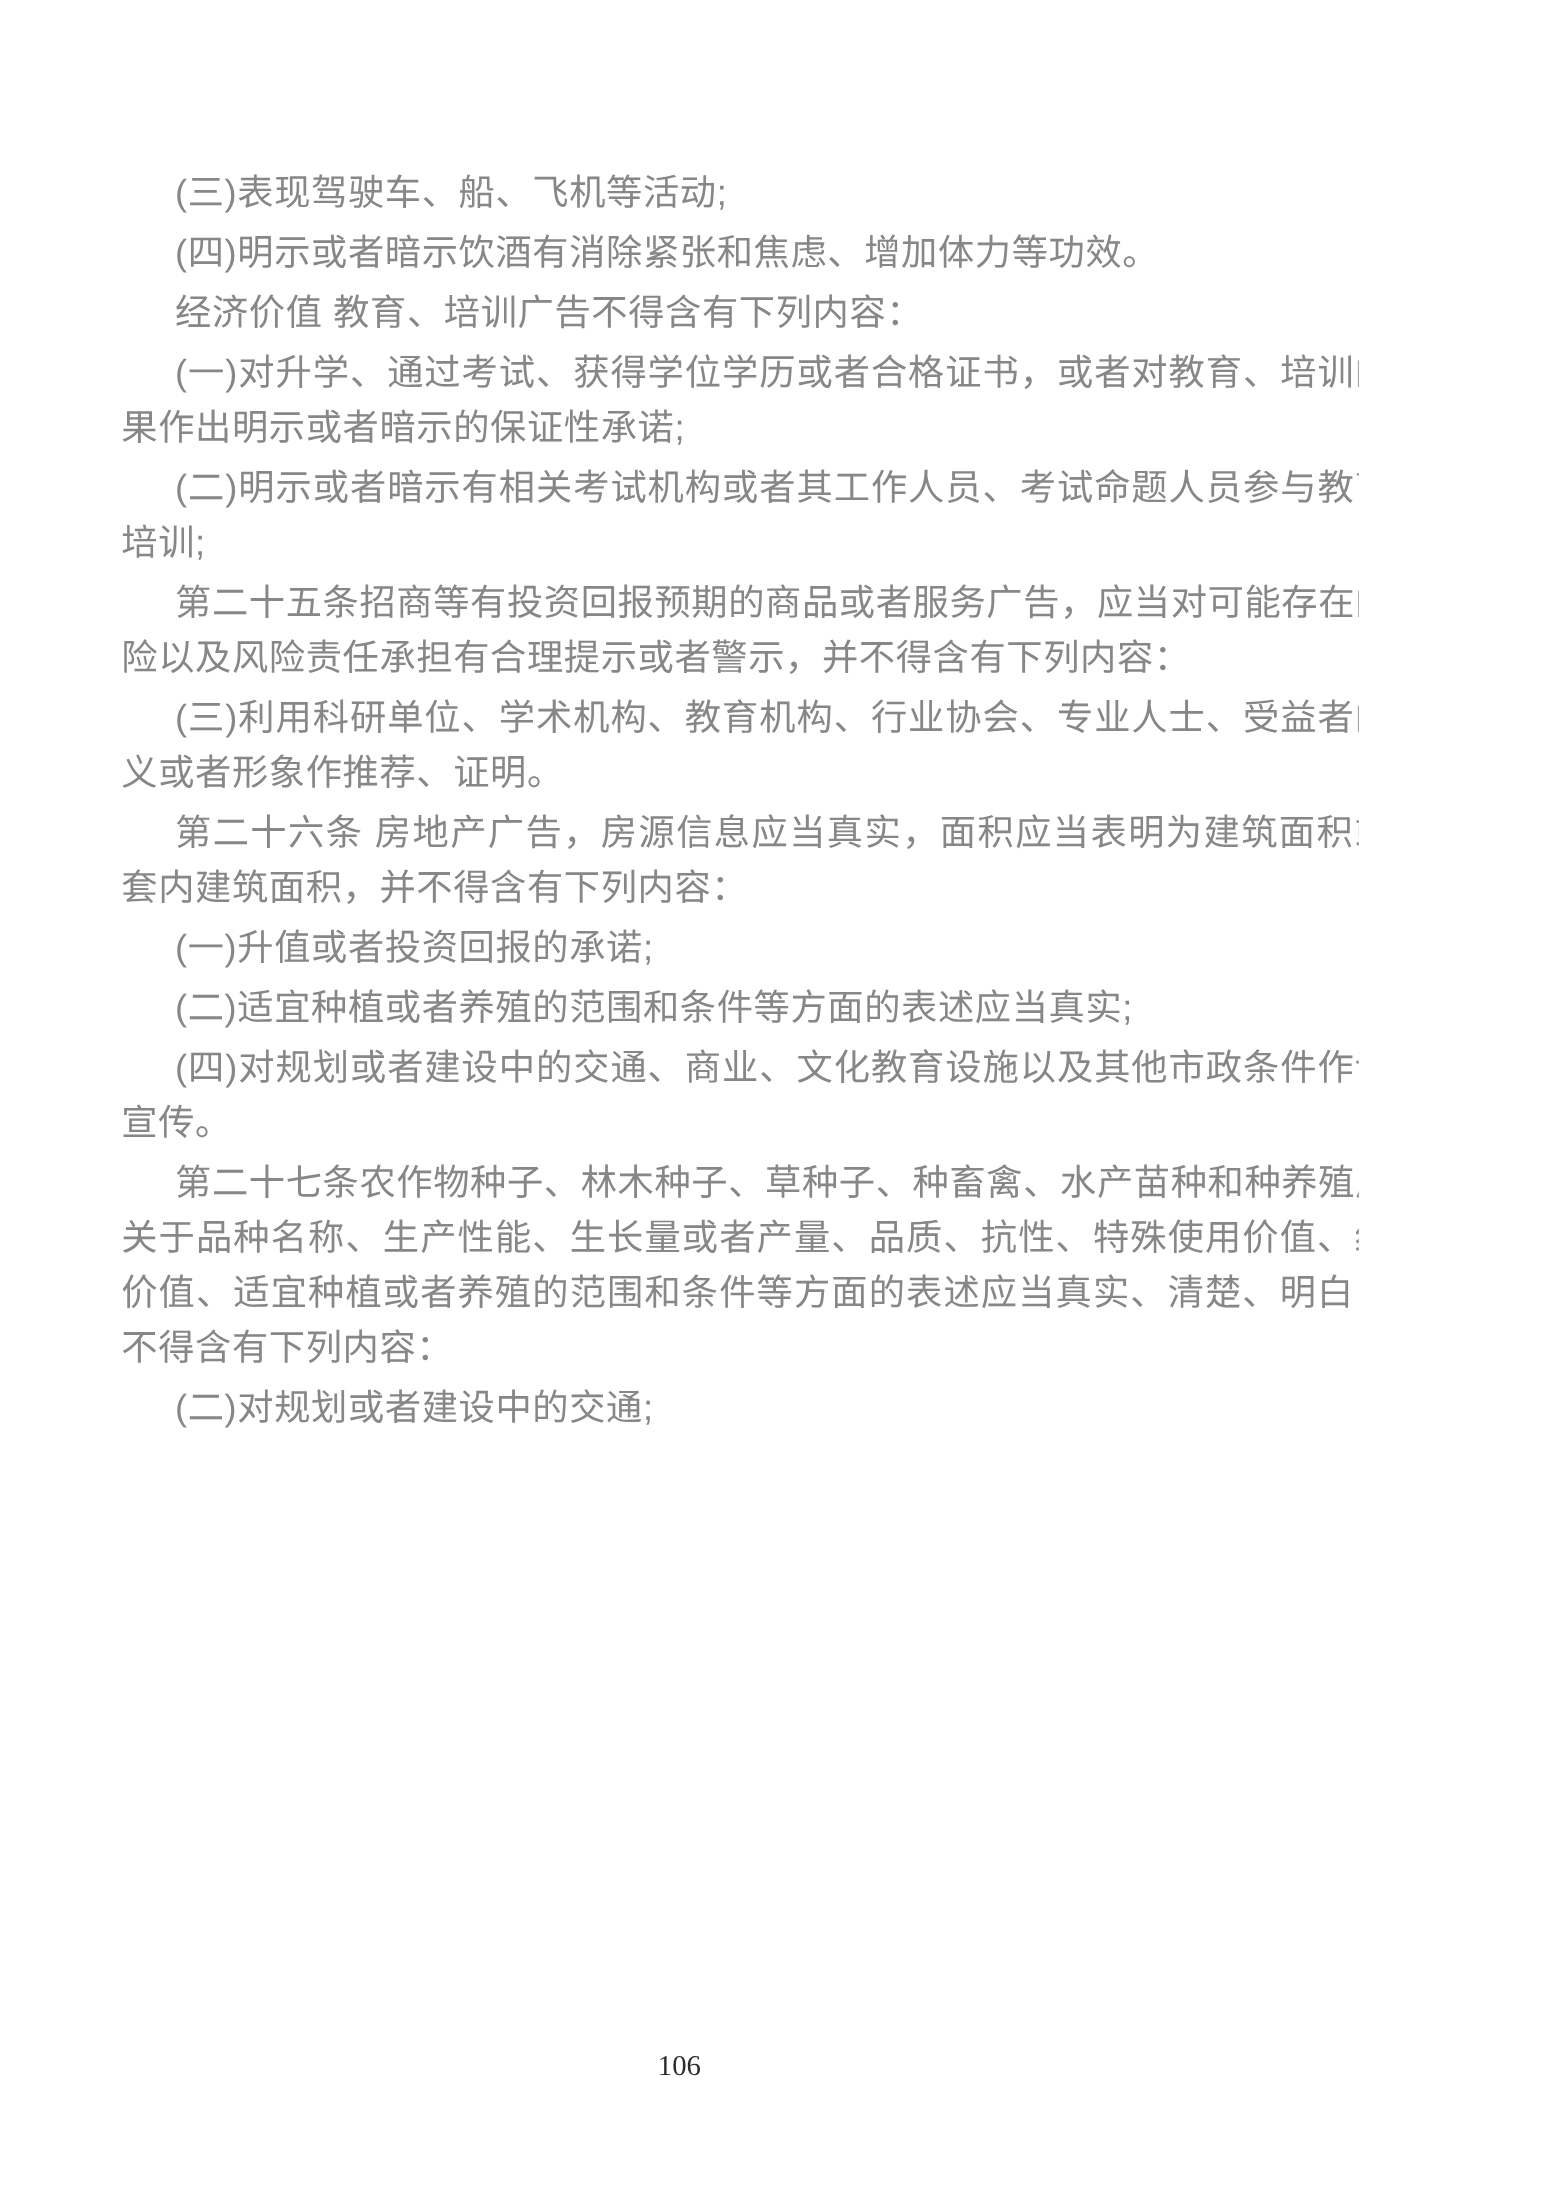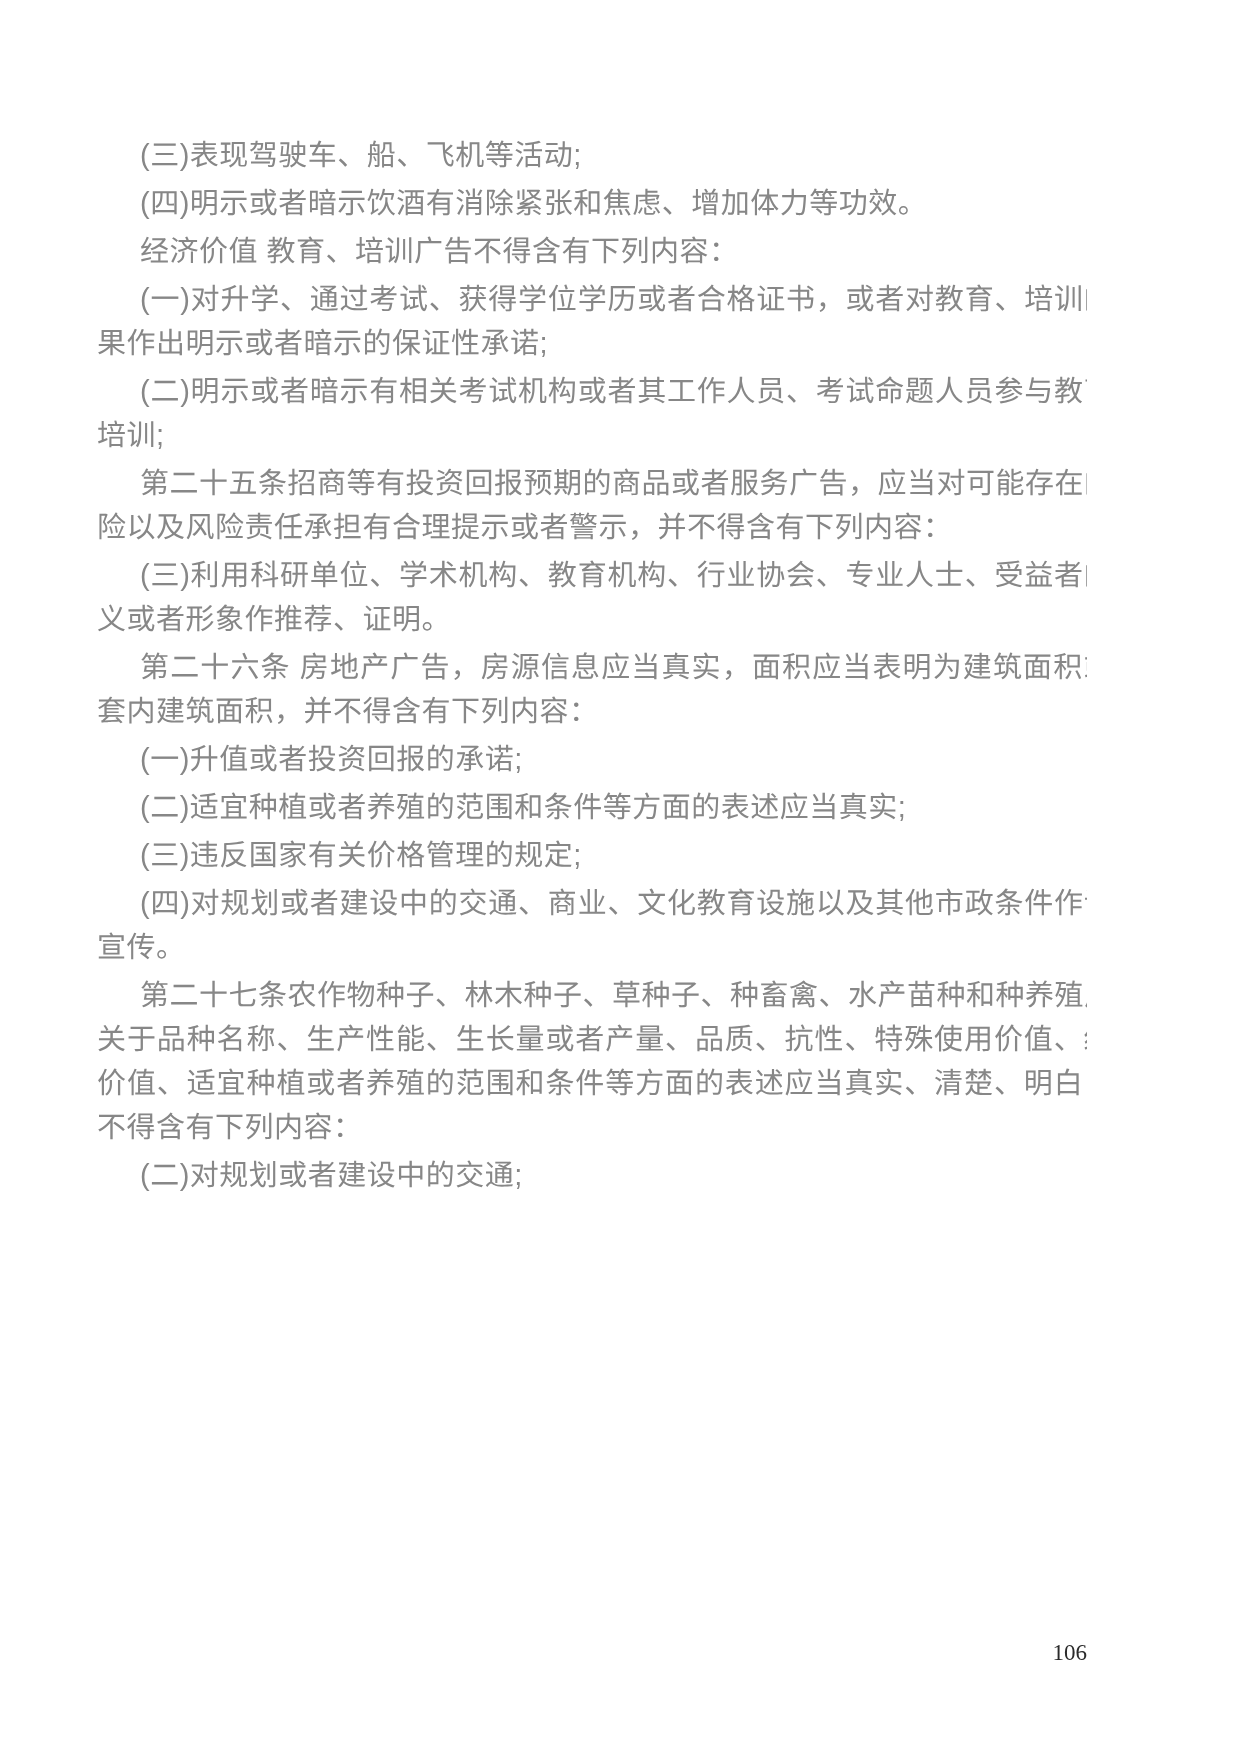--- a/index.html
+++ b/index.html
@@ -31,21 +31,21 @@
   .content p {
     margin: 0 0 4px 0;
     text-indent: 43px;
     word-break: break-all;
   }
   .page-number {
     position: absolute;
     left: 0;
     right: 0;
     top: 1638px;
-    text-align: right;
+    text-align: center;
     color: var(--pagenum-color, #2b2b2b);
     font-family: "Liberation Serif", "DejaVu Serif", serif;
     font-size: 23px;
     line-height: 30px;
   }
 </style>
 </head>
 <body>
 
 <div class="page">
@@ -53,19 +53,18 @@
       <p>(三)表现驾驶车、船、飞机等活动;</p>
       <p>(四)明示或者暗示饮酒有消除紧张和焦虑、增加体力等功效。</p>
       <p>经济价值 教育、培训广告不得含有下列内容：</p>
       <p>(一)对升学、通过考试、获得学位学历或者合格证书，或者对教育、培训的效果作出明示或者暗示的保证性承诺;</p>
       <p>(二)明示或者暗示有相关考试机构或者其工作人员、考试命题人员参与教育、培训;</p>
       <p>第二十五条招商等有投资回报预期的商品或者服务广告，应当对可能存在的风险以及风险责任承担有合理提示或者警示，并不得含有下列内容：</p>
       <p>(三)利用科研单位、学术机构、教育机构、行业协会、专业人士、受益者的名义或者形象作推荐、证明。</p>
       <p>第二十六条 房地产广告，房源信息应当真实，面积应当表明为建筑面积或者套内建筑面积，并不得含有下列内容：</p>
       <p>(一)升值或者投资回报的承诺;</p>
       <p>(二)适宜种植或者养殖的范围和条件等方面的表述应当真实;</p>
-      <p>(三)违反国家有关价格管理的规定;</p>
       <p>(四)对规划或者建设中的交通、商业、文化教育设施以及其他市政条件作误导宣传。</p>
       <p>第二十七条农作物种子、林木种子、草种子、种畜禽、水产苗种和种养殖广告关于品种名称、生产性能、生长量或者产量、品质、抗性、特殊使用价值、经济价值、适宜种植或者养殖的范围和条件等方面的表述应当真实、清楚、明白，并不得含有下列内容：</p>
       <p>(二)对规划或者建设中的交通;</p>
     </div>
   <div class="page-number">106</div>
 </div>
 
 </body></html>

